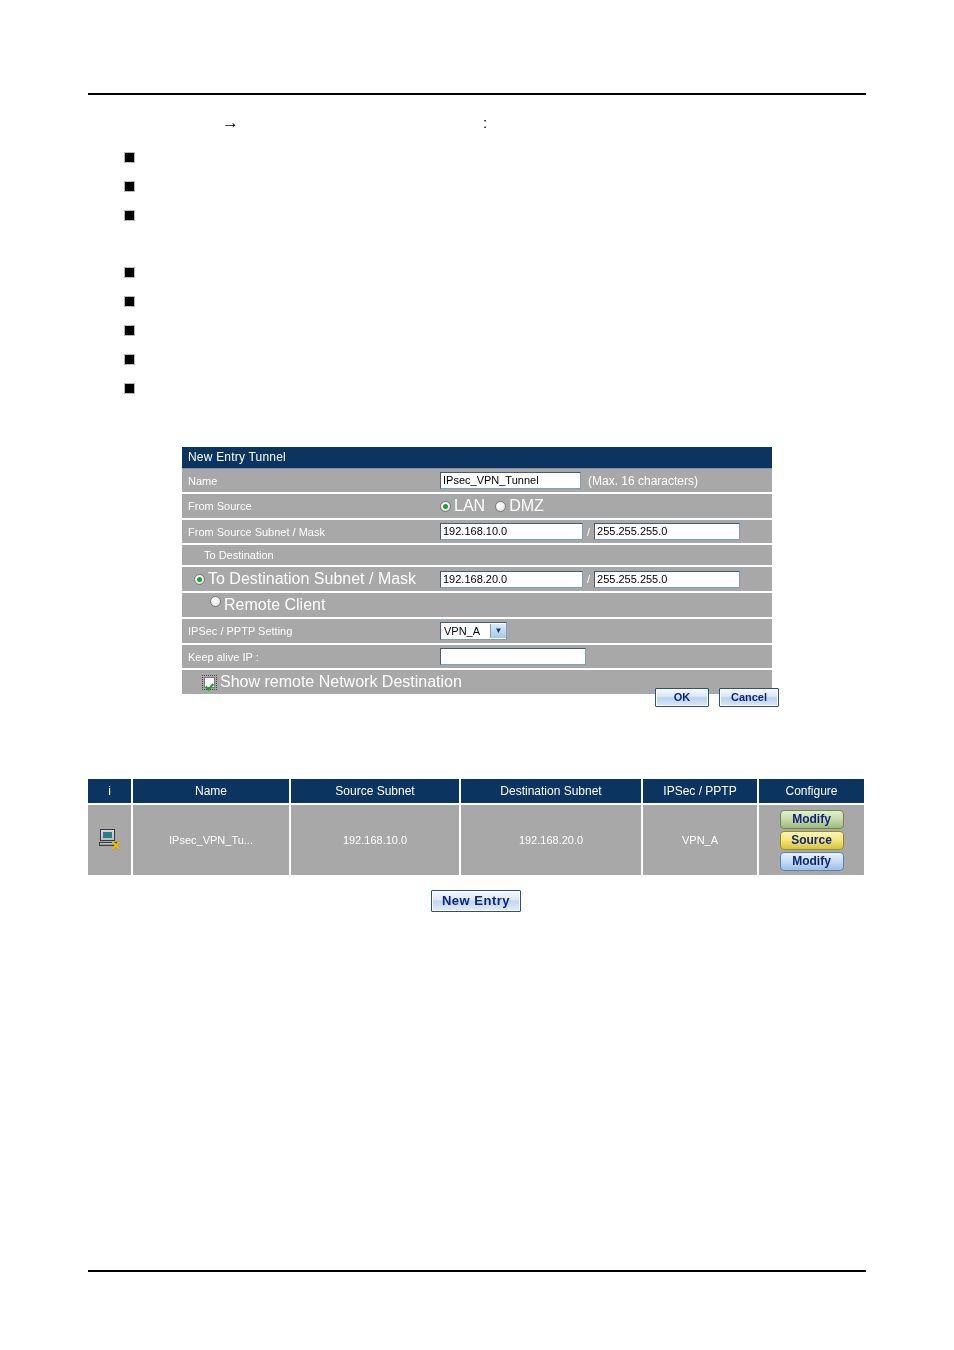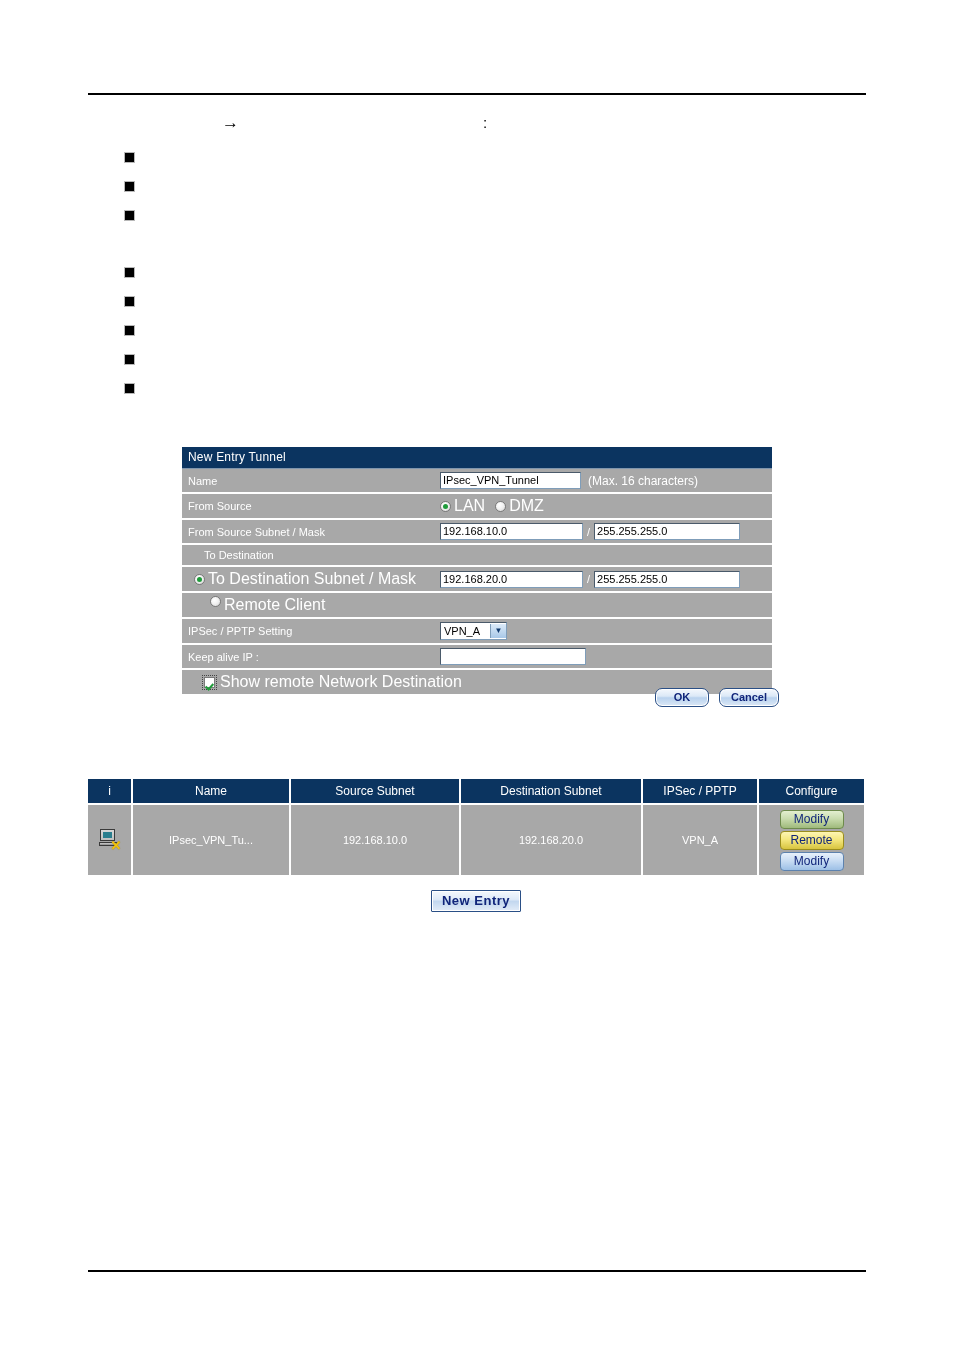--- a/index.html
+++ b/index.html
@@ -222,21 +222,21 @@
   .winbtn {
     background: linear-gradient(#f4f8fd 0%, #dce9f7 42%, #b9d2ee 52%, #dbe8f6 100%);
     border: 1px solid #2a4f86;
     color: #10257a;
     font-size: 11px;
     font-weight: bold;
     font-family: "Liberation Sans", sans-serif;
     padding: 2px 0 3px 0;
     text-align: center;
     box-shadow: inset 0 0 0 1px #ffffff;
-    border-radius: 7px;
+    border-radius: 1px;
   }
   #btn-ok { width: 52px; }
   #btn-cancel { width: 58px; }
 
   
   #list-wrap {
     position: absolute;
     left: 88px;
     top: 779px;
     width: 776px;
@@ -319,21 +319,21 @@
   
   .cfg-stack {
     display: flex;
     flex-direction: column;
     align-items: center;
     gap: 2px;
   }
   .cfgbtn {
     width: 62px;
     font-size: 12px;
-    font-weight: normal;
+    font-weight: bold;
     color: #10257a;
     border-radius: 4px;
     padding: 1px 0 2px 0;
     text-align: center;
     line-height: 14px;
   }
   #btn-modify {
     background: linear-gradient(#e3efd0 0%, #c9dcae 45%, #9fba7c 100%);
     border: 1px solid #6d8a4c;
   }
@@ -506,21 +506,21 @@
             <span class="si-x">✕</span>
           </span>
         </td>
         <td>IPsec_VPN_Tu...</td>
         <td>192.168.10.0</td>
         <td>192.168.20.0</td>
         <td>VPN_A</td>
         <td>
           <div class="cfg-stack">
             <div id="btn-modify" class="cfgbtn">Modify</div>
-            <div id="btn-remove" class="cfgbtn">Remote</div>
+            <div id="btn-remove" class="cfgbtn">Source</div>
             <div id="btn-pause" class="cfgbtn">Modify</div>
           </div>
         </td>
       </tr>
     </tbody>
   </table>
 </div>
 
 <div id="new-entry-bar">
   <div id="btn-new-entry">New  Entry</div>

